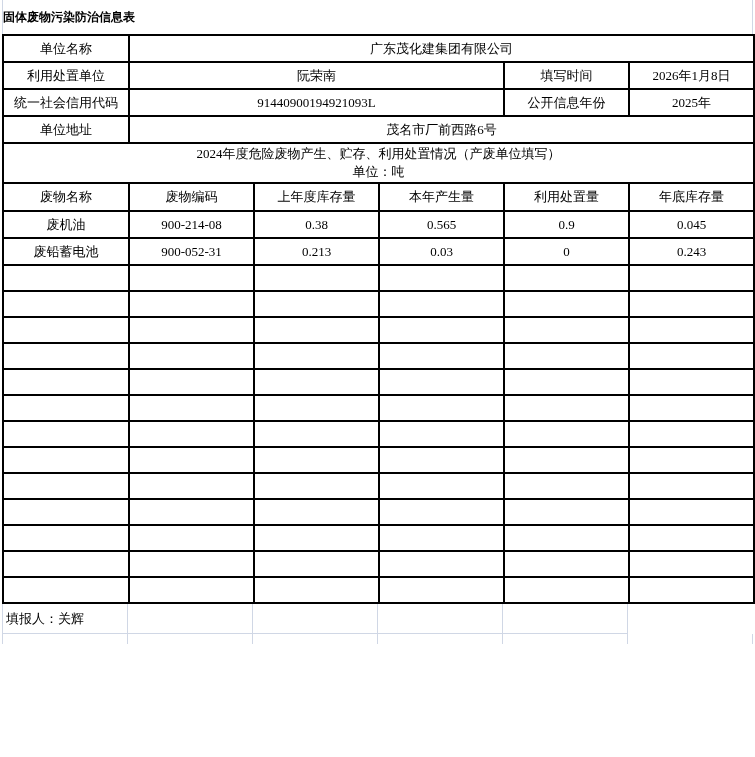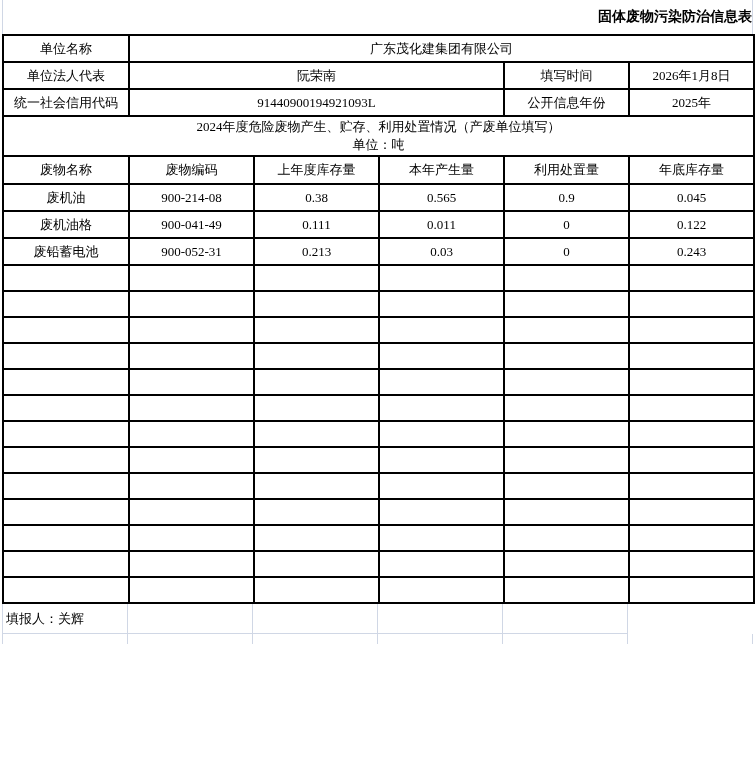--- a/index.html
+++ b/index.html
@@ -6,22 +6,22 @@
   body{
     width:755px;height:757px;position:relative;overflow:hidden;
     font-family:"Liberation Serif","DejaVu Serif",serif;
     color:#000;
     -webkit-font-smoothing:none;
   }
   .sheet{padding:0 2px;}
 
   
   .title-row{
-    height:34px;line-height:34px;text-align:right;
-    font-size:14px;font-weight:bold;
+    height:34px;line-height:34px;text-align:left;
+    font-size:12px;font-weight:bold;
     border-left:1px solid #d0d7e5;border-right:1px solid #d0d7e5;
     box-sizing:border-box;
   }
 
   
   table.main{
     border-collapse:collapse;table-layout:fixed;width:751px;padding-left:37px;
   }
   table.main td{
     border:2px solid #000;
@@ -75,30 +75,34 @@
         <col style="width:125px">
         <col style="width:125px">
     </colgroup>
 
     <tbody>
       <tr class="h27">
         <td>单位名称</td>
         <td colspan="5" class="shift50">广东茂化建集团有限公司</td>
       </tr>
       <tr class="h27">
-        <td>单位法人代表</td>
+        <td>利用处置单位</td>
         <td colspan="3">阮荣南</td>
         <td>填写时间</td>
         <td>2026年1月8日</td>
       </tr>
       <tr class="h27">
         <td>统一社会信用代码</td>
         <td colspan="3">91440900194921093L</td>
         <td>公开信息年份</td>
         <td>2025年</td>
+      </tr>
+      <tr class="h27">
+        <td>单位地址</td>
+        <td colspan="5" class="shift50">茂名市厂前西路6号</td>
       </tr>
       <tr class="h52">
         <td colspan="6" class="two-line shift90">
           <div class="sec-line">2024年度危险废物产生、贮存、利用处置情况（产废单位填写）</div>
           <div class="sec-line">单位：吨</div>
         </td>
       </tr>
     </tbody>
 
     <tbody>
@@ -115,28 +119,20 @@
     <tbody>
       <tr class="h27">
         <td>废机油</td>
         <td>900-214-08</td>
         <td>0.38</td>
         <td>0.565</td>
         <td>0.9</td>
         <td>0.045</td>
       </tr>
       <tr class="h27">
-        <td>废机油格</td>
-        <td>900-041-49</td>
-        <td>0.111</td>
-        <td>0.011</td>
-        <td>0</td>
-        <td>0.122</td>
-      </tr>
-      <tr class="h27">
         <td>废铅蓄电池</td>
         <td>900-052-31</td>
         <td>0.213</td>
         <td>0.03</td>
         <td>0</td>
         <td>0.243</td>
       </tr>
     </tbody>
 
     <tbody>

